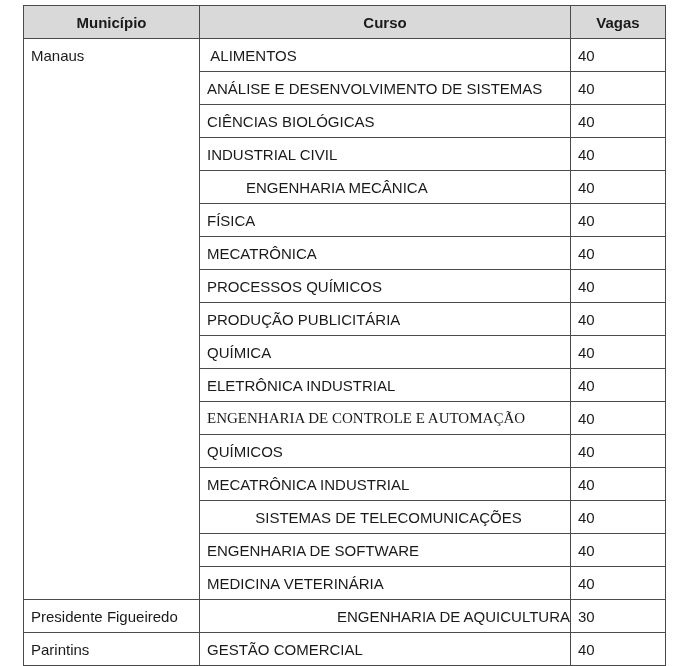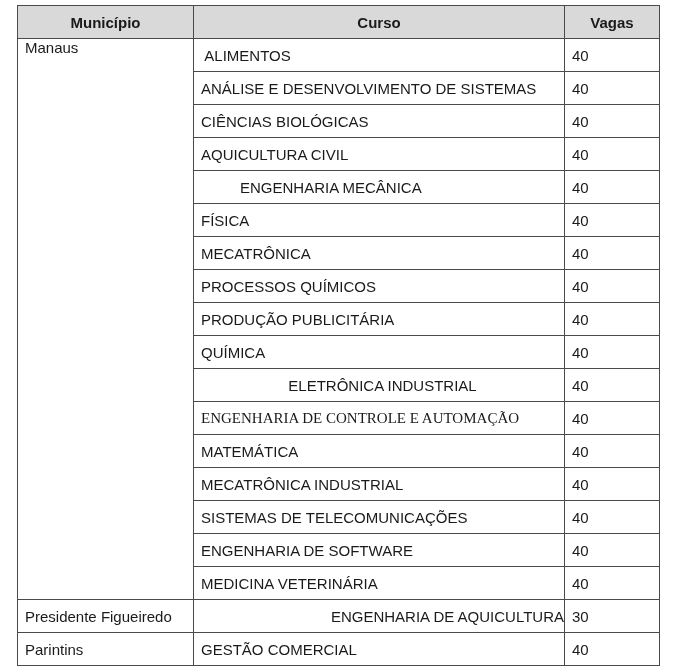--- a/index.html
+++ b/index.html
@@ -1,25 +1,25 @@
 <!DOCTYPE html>
 <html><head>
 <meta charset="utf-8">
 <style>
   html, body { margin:0; padding:0; background:#ffffff; }
   body { width:680px; height:666px; position:relative; overflow:hidden;
          font-family:"Liberation Sans", sans-serif; color:#1a1a1a; }
-  table { position:absolute; left:17px; top:5px; border-collapse:collapse;
+  table { position:absolute; left:23px; top:5px; border-collapse:collapse;
           table-layout:fixed; width:642px; }
   col.c1 { width:176px; } col.c2 { width:371px; } col.c3 { width:95px; }
   th { background:#d9d9d9; font-weight:bold; font-size:15px; height:32px;
        border:1.5px solid #4a4a4a; text-align:center; padding:0; }
   td { font-size:15px; border:1.5px solid #4a4a4a; height:32px; padding:0 0 0 7px;
        vertical-align:middle; white-space:nowrap; }
-  td.mun { vertical-align:top; }
+  td.mun { vertical-align:top; padding-top:8px; }
   td.mun.single { vertical-align:middle; padding-top:0; }
 </style>
 </head>
 <body>
 
 <table>
   <colgroup>
       <col class="c1">
       <col class="c2">
       <col class="c3">
@@ -39,21 +39,21 @@
       </tr>
       <tr>
         <td style="white-space: pre; margin-left: 27px;">ANÁLISE E DESENVOLVIMENTO DE SISTEMAS</td>
         <td>40</td>
       </tr>
       <tr>
         <td style="white-space: pre;">CIÊNCIAS BIOLÓGICAS</td>
         <td>40</td>
       </tr>
       <tr>
-        <td style="white-space: pre;">AQUICULTURA CIVIL</td>
+        <td style="white-space: pre;">INDUSTRIAL CIVIL</td>
         <td>40</td>
       </tr>
       <tr>
         <td style="white-space: pre; padding-left: 46px;">ENGENHARIA MECÂNICA</td>
         <td>40</td>
       </tr>
       <tr>
         <td style="white-space: pre;">FÍSICA</td>
         <td>40</td>
       </tr>
@@ -67,37 +67,37 @@
       </tr>
       <tr>
         <td style="white-space: pre; border-radius: 8px;">PRODUÇÃO PUBLICITÁRIA</td>
         <td>40</td>
       </tr>
       <tr>
         <td style="white-space: pre;">QUÍMICA</td>
         <td>40</td>
       </tr>
       <tr>
-        <td style="white-space: pre; text-align: center;">ELETRÔNICA INDUSTRIAL</td>
+        <td style="white-space: pre;">ELETRÔNICA INDUSTRIAL</td>
         <td>40</td>
       </tr>
       <tr>
         <td style="white-space: pre; font-family: Liberation Serif, serif;">ENGENHARIA DE CONTROLE E AUTOMAÇÃO</td>
         <td>40</td>
       </tr>
       <tr>
-        <td style="white-space: pre;">MATEMÁTICA</td>
+        <td style="white-space: pre;">QUÍMICOS</td>
         <td>40</td>
       </tr>
       <tr>
         <td style="white-space: pre;">MECATRÔNICA INDUSTRIAL</td>
         <td>40</td>
       </tr>
       <tr>
-        <td style="white-space: pre;">SISTEMAS DE TELECOMUNICAÇÕES</td>
+        <td style="white-space: pre; text-align: center;">SISTEMAS DE TELECOMUNICAÇÕES</td>
         <td>40</td>
       </tr>
       <tr>
         <td style="white-space: pre;">ENGENHARIA DE SOFTWARE</td>
         <td>40</td>
       </tr>
       <tr>
         <td style="white-space: pre;">MEDICINA VETERINÁRIA</td>
         <td>40</td>
       </tr>

